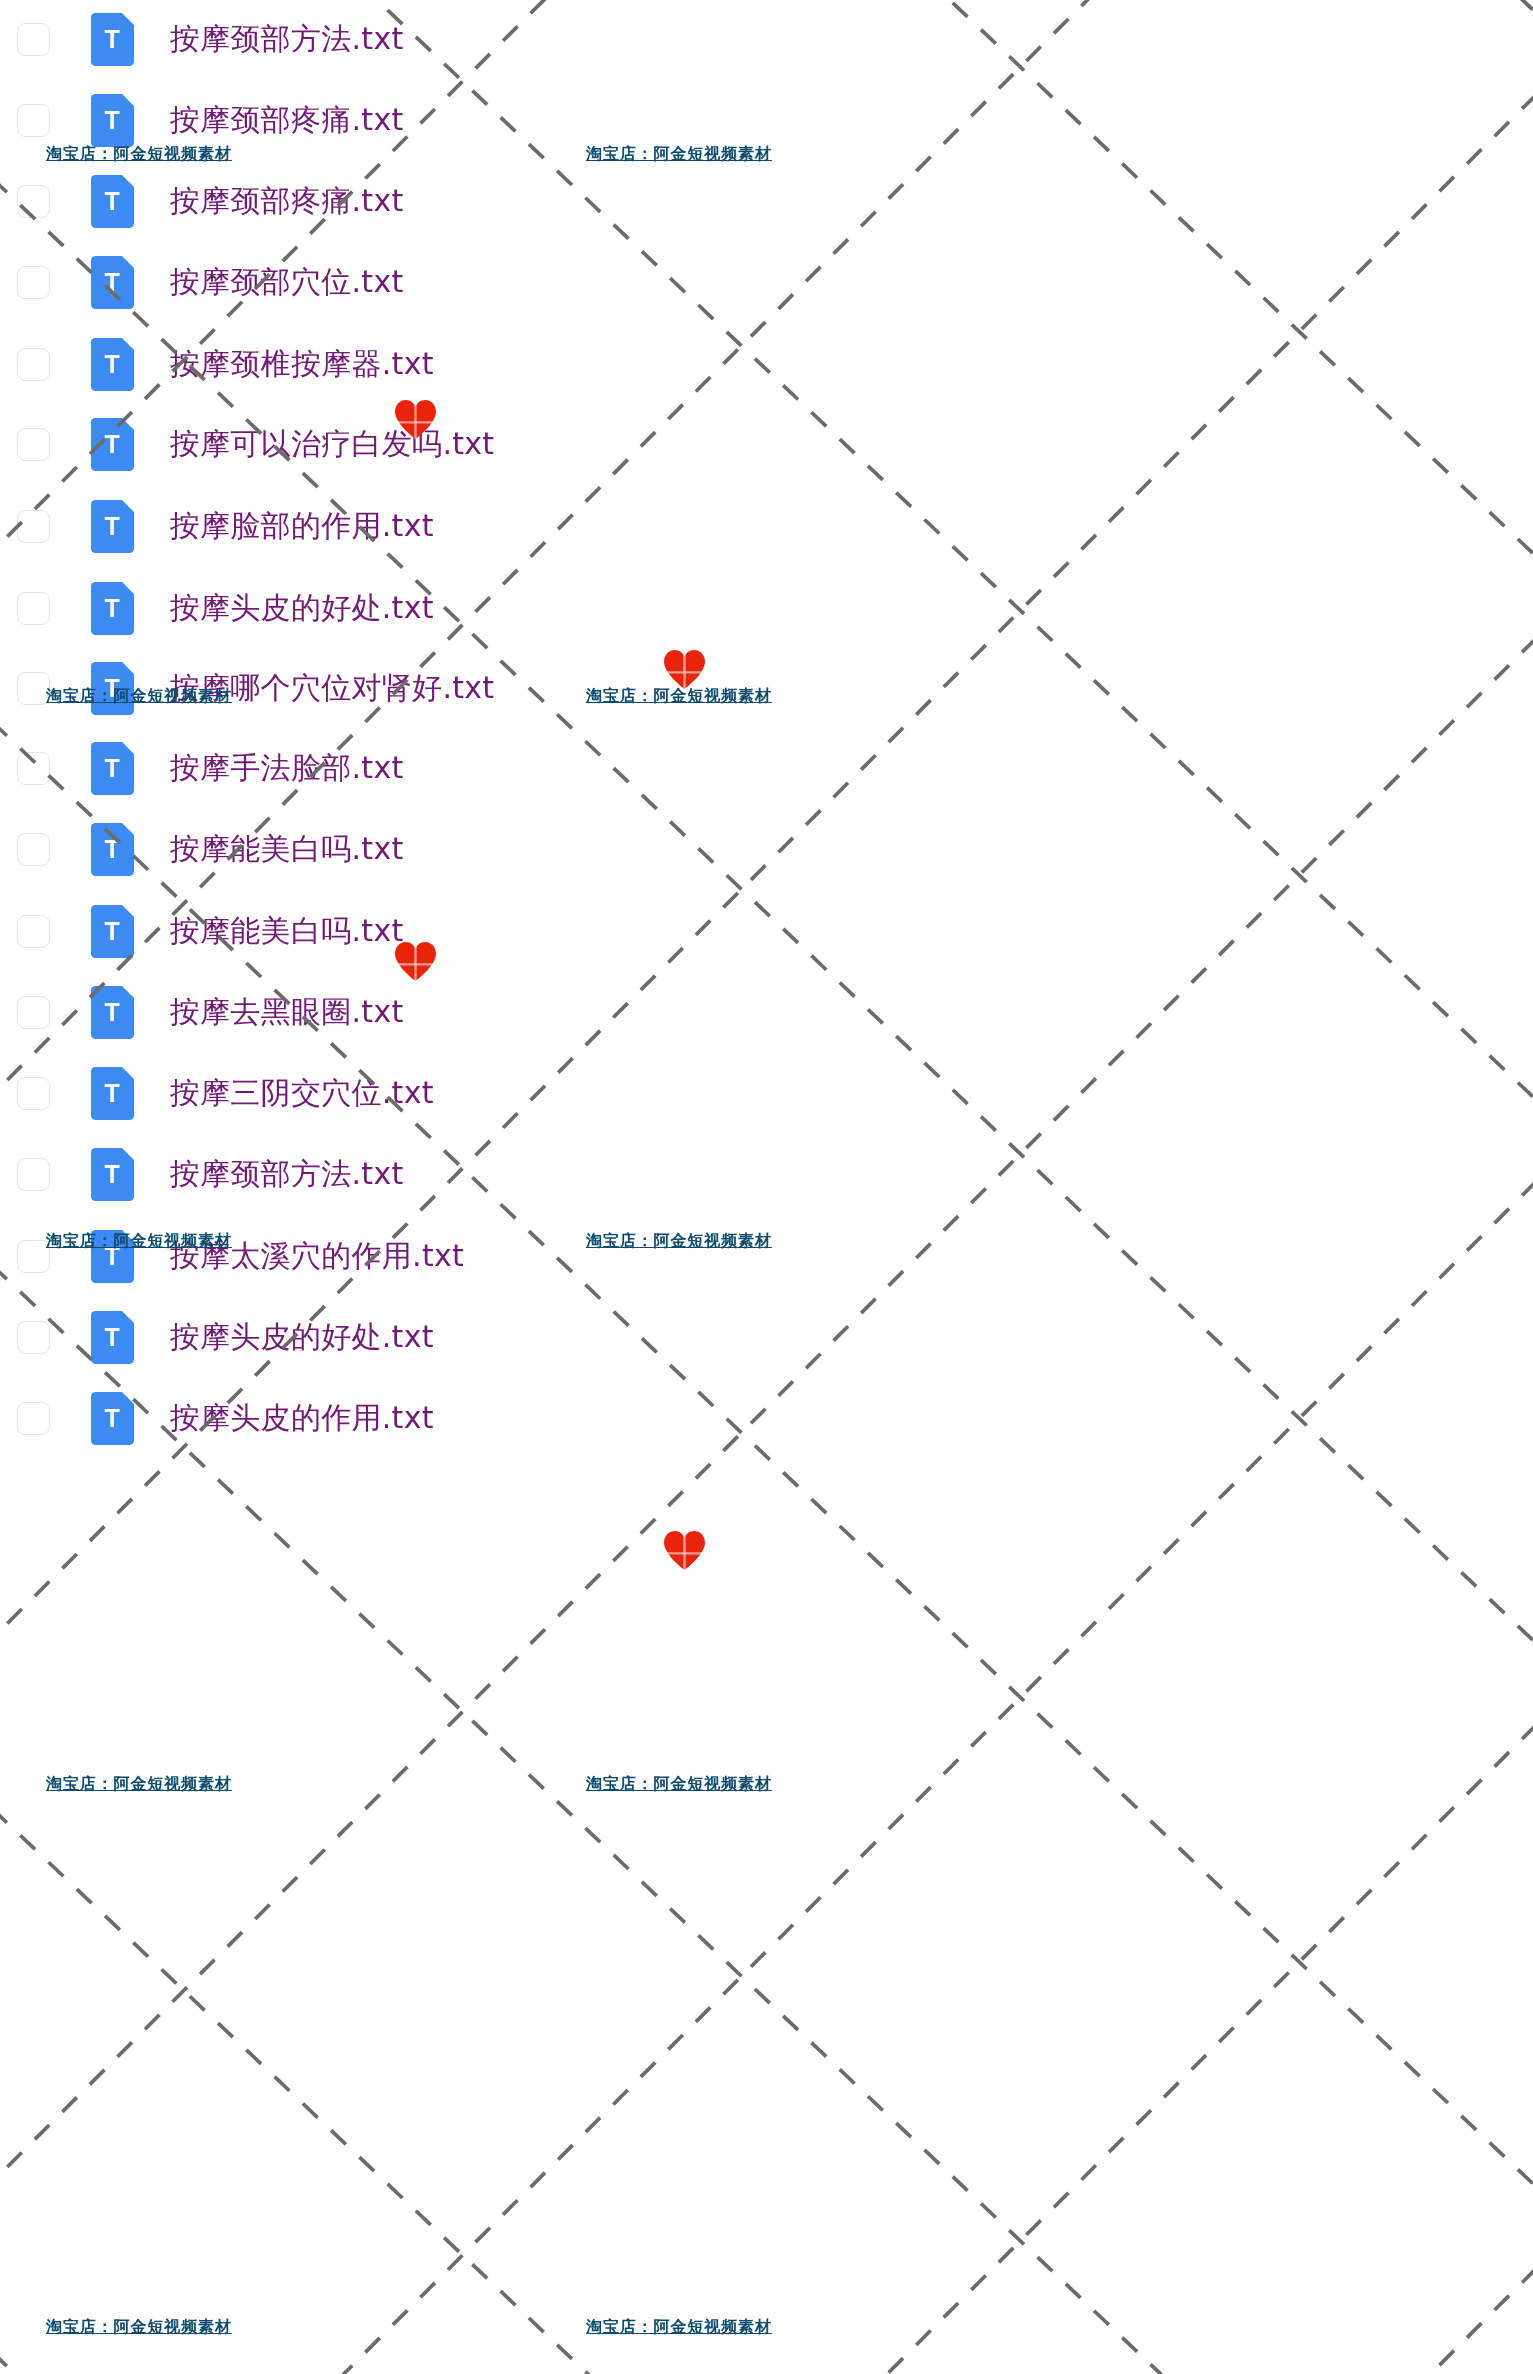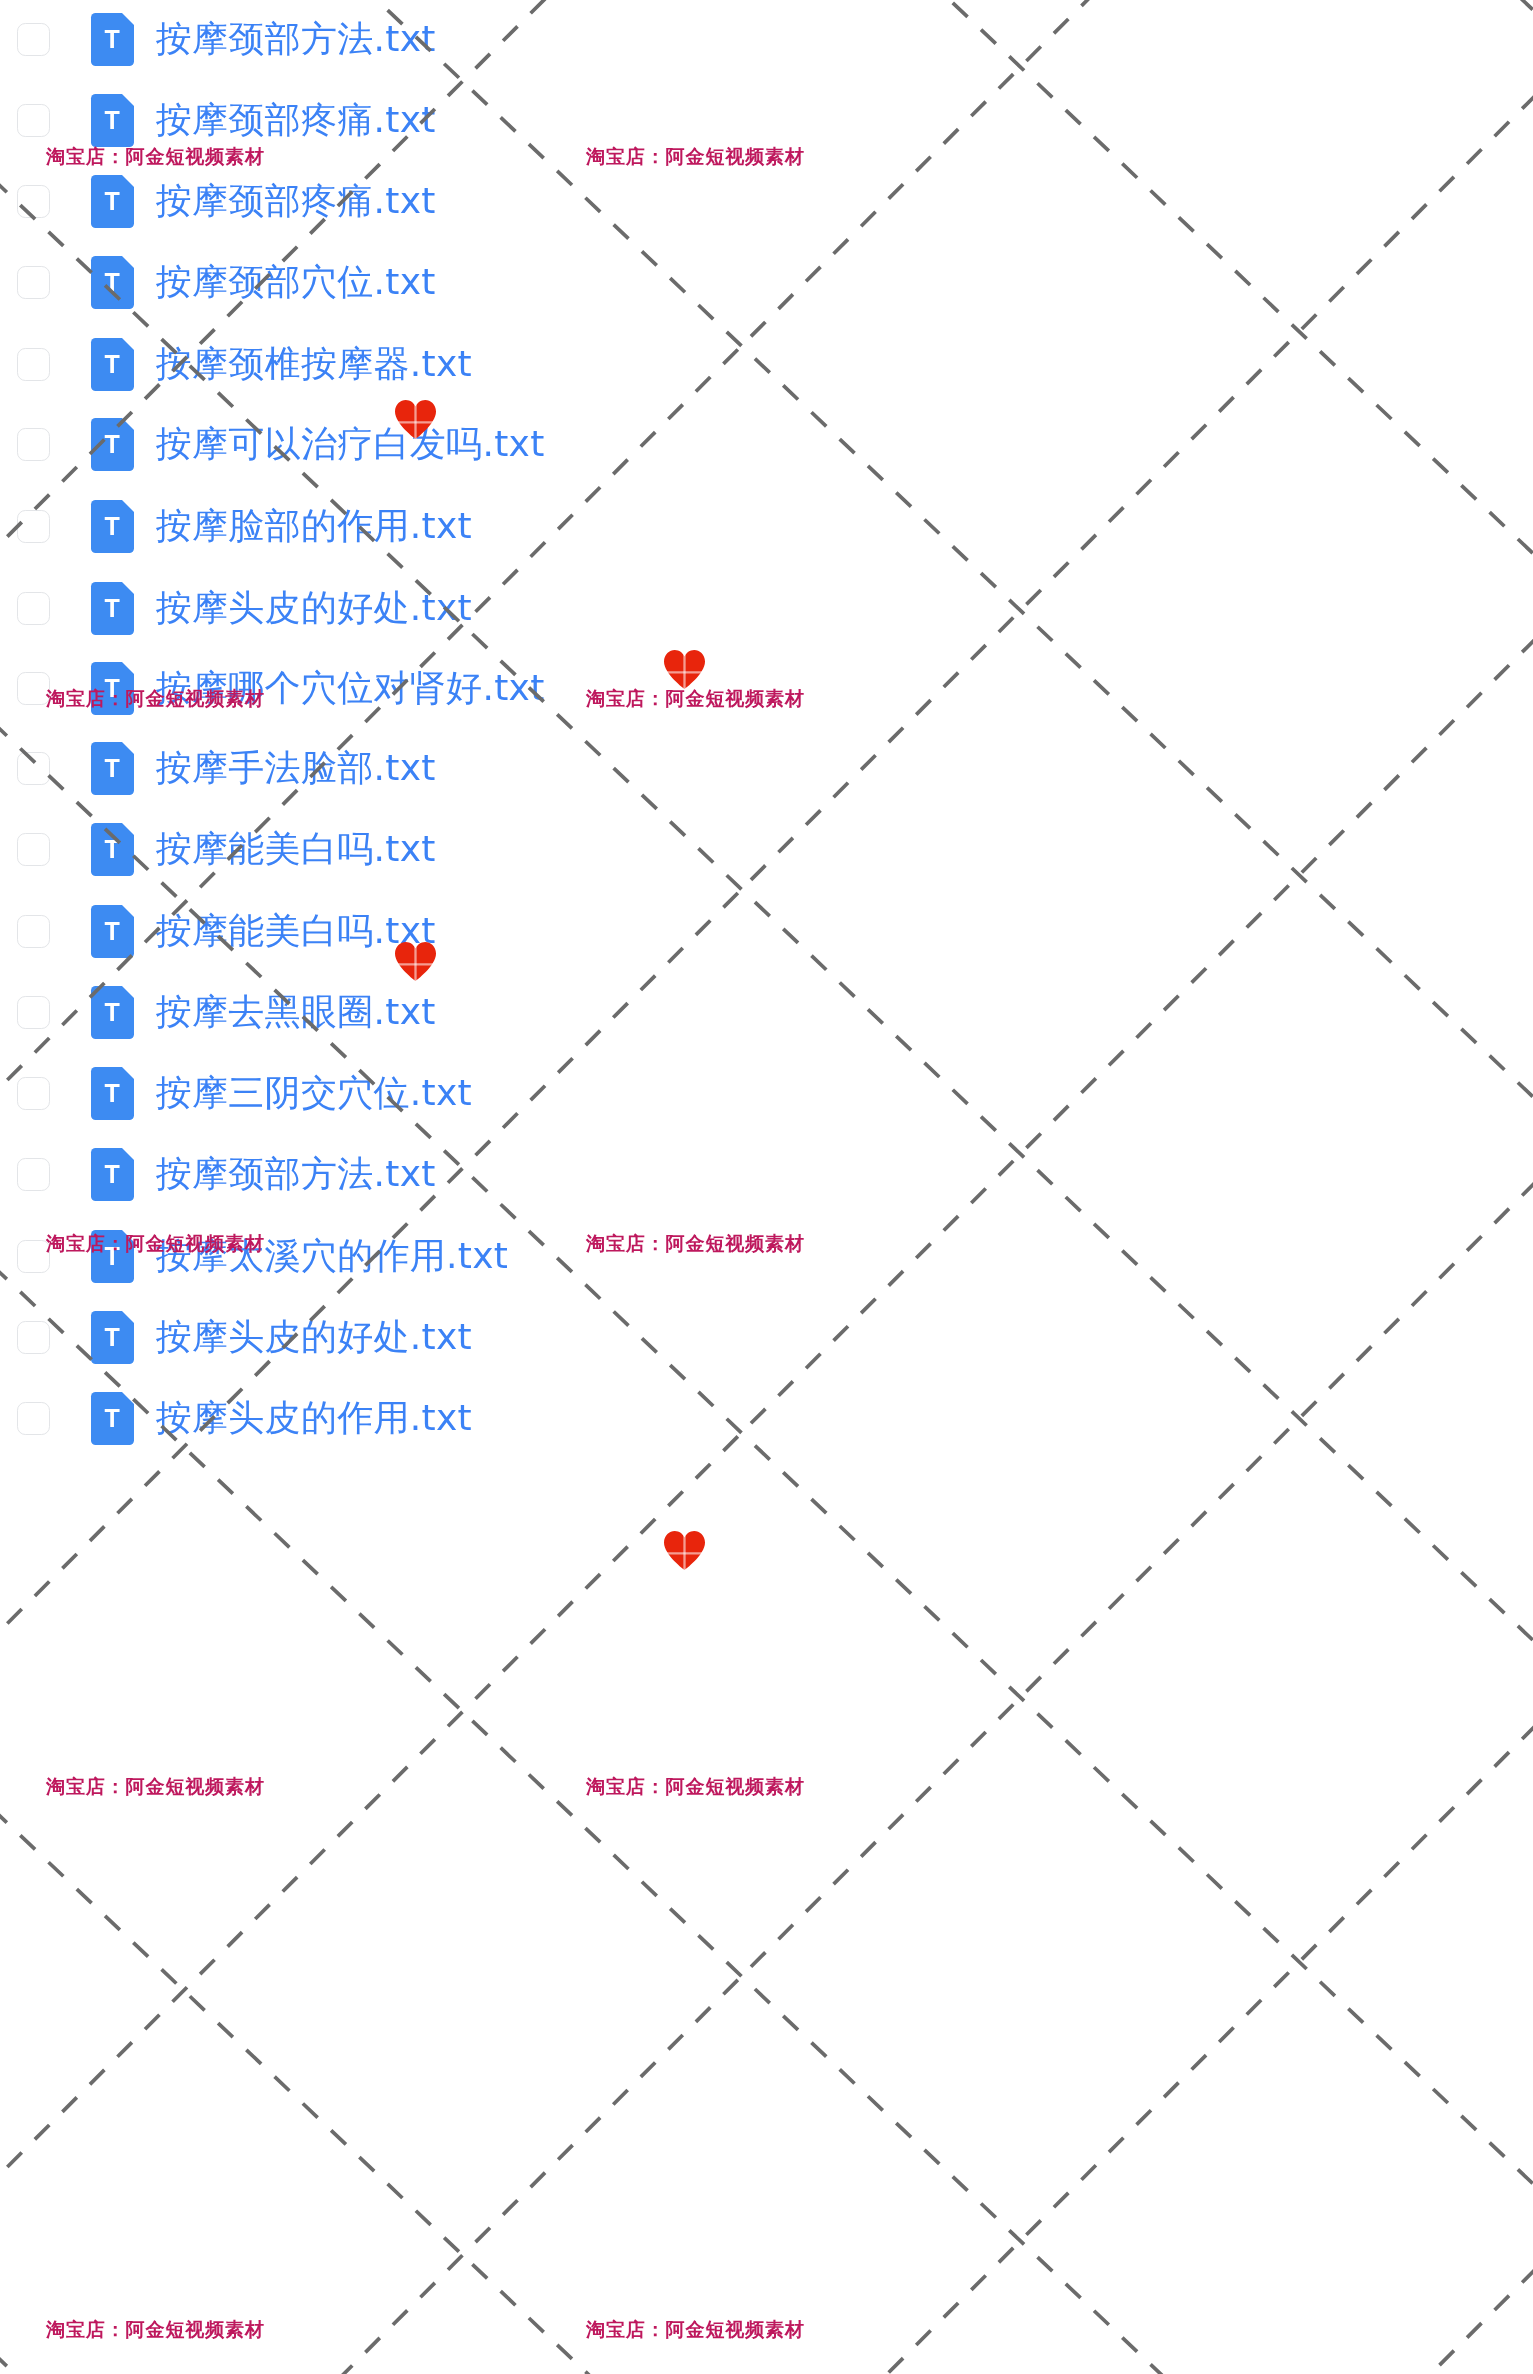--- a/index.html
+++ b/index.html
@@ -69,23 +69,23 @@
     width: 43px;
     height: 53px;
     line-height: 53px;
     text-align: center;
     color: #ffffff;
     font-size: 25px;
     font-weight: 600;
     font-family: "Liberation Sans", "DejaVu Sans", sans-serif;
   }
   .file-name {
-    margin-left: 22px;
-    font-size: 36px;
-    color: #3b82f6;
+    margin-left: 36px;
+    font-size: 30px;
+    color: #701a75;
     font-family: "DejaVu Sans", "Liberation Sans", sans-serif;
     white-space: nowrap;
     letter-spacing: 0.3px;
   }
 
   
   #watermark-layer {
     position: absolute;
     left: 0;
     top: 0;
@@ -95,25 +95,26 @@
     pointer-events: none;
   }
   #watermark-layer svg {
     position: absolute;
     left: 0;
     top: 0;
   }
   .wm-text {
     position: absolute;
     font-family: "DejaVu Sans", "Liberation Sans", sans-serif;
-    font-size: 19px;
+    font-size: 16px;
     font-weight: bold;
-    color: #be185d;
+    color: #0c4a6e;
     white-space: nowrap;
     letter-spacing: 0.9px;
+    text-decoration: underline;
   }
   .wm-heart {
     position: absolute;
     width: 43px;
     height: 41px;
   }
 </style>
 </head>
 <body>
 

